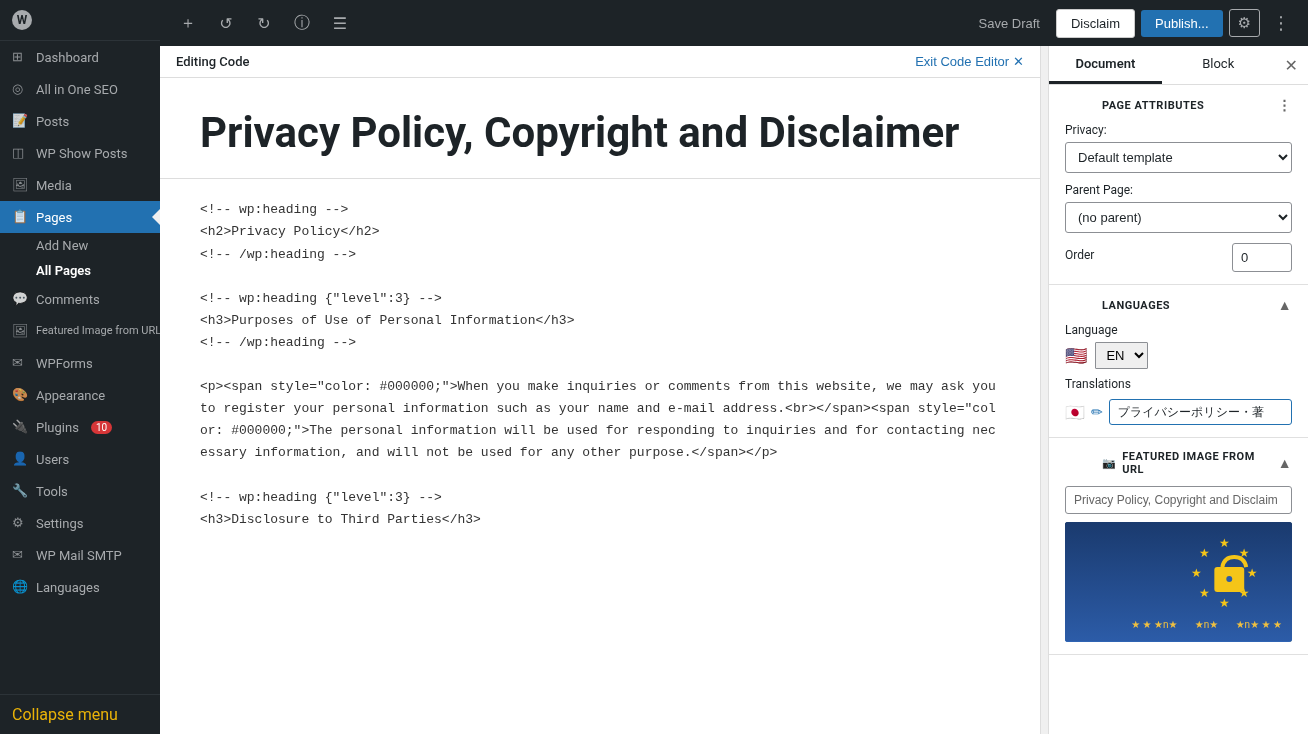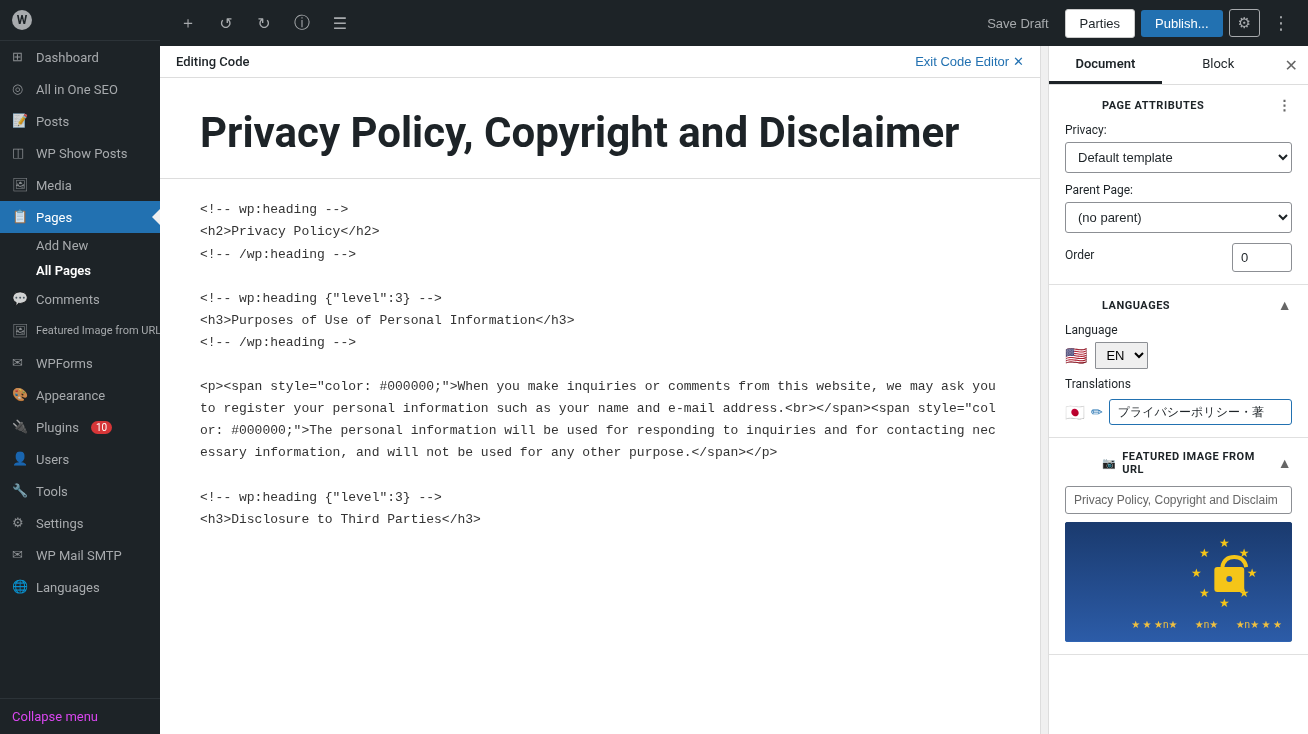--- a/index.html
+++ b/index.html
@@ -67,23 +67,23 @@
       top: 50%;
       transform: translateY(-50%);
       width: 0; height: 0;
       border-top: 8px solid transparent;
       border-bottom: 8px solid transparent;
       border-right: 8px solid #f0f0f1;
     }
     .collapse-menu {
       margin-top: auto;
       padding: 10px 12px;
-      color: #d946ef;
-      cursor: pointer;
-      font-size: 13px;
+      color: #eab308;
+      cursor: pointer;
+      font-size: 16px;
       border-top: 1px solid #2c3338;
     }
 
     
     #main {
       flex: 1;
       display: flex;
       flex-direction: column;
       overflow: hidden;
     }
@@ -495,21 +495,21 @@
 <div id="main">
 
   <div id="toolbar">
     <button class="toolbar-btn" title="Add block">＋</button>
     <button class="toolbar-btn" title="Undo">↺</button>
     <button class="toolbar-btn" title="Redo">↻</button>
     <button class="toolbar-btn" title="Info">ⓘ</button>
     <button class="toolbar-btn" title="List view">☰</button>
     <div class="toolbar-spacer"></div>
     <button class="toolbar-save">Save Draft</button>
-    <button class="toolbar-preview">Parties</button>
+    <button class="toolbar-preview">Disclaim</button>
     <button class="toolbar-publish">Publish...</button>
     <button class="toolbar-gear">⚙</button>
     <button class="toolbar-dots">⋮</button>
   </div>
 
   <div id="editor-body">
     <div id="editor-container">
 
       <div id="code-editor-bar">
         <span class="editing-code-label">Editing Code</span>

